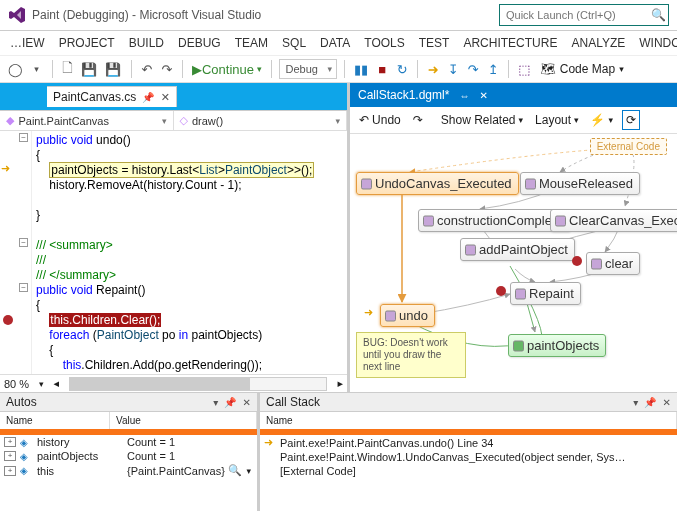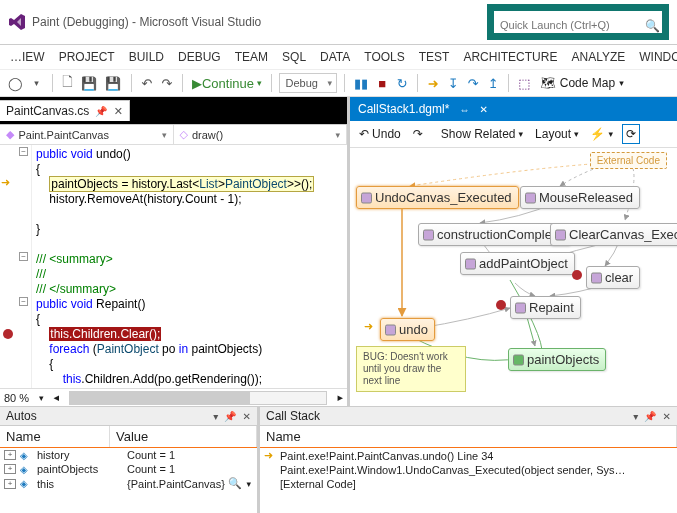--- a/index.html
+++ b/index.html
@@ -1,34 +1,34 @@
 <!DOCTYPE html>
 <html><head>
 <meta charset="utf-8">
 <style>
 * { box-sizing: border-box; margin: 0; padding: 0; font-family: "Segoe UI", Arial, sans-serif; }
 body { width: 677px; height: 513px; overflow: hidden; background: #fff; font-size: 12px; color: #1e1e1e; }
 .titlebar { display: flex; align-items: center; padding: 4px 8px; border-bottom: 1px solid #ccc; }
 .titlebar .logo { width: 18px; height: 18px; margin-right: 6px; }
 .titlebar .title { color: #555; font-size: 12px; }
-.titlebar .search { margin-left: auto; display: flex; align-items: flex-end; border: 7px solid #0f766e; background: #fff; height: 36px; }
+.titlebar .search { margin-left: auto; display: flex; align-items: center; border: 1px solid #0f766e; background: #fff; height: 22px; }
 .titlebar .search input { border: none; outline: none; font-size: 11px; width: 150px; padding: 2px 6px; color: #888; }
 .titlebar .search .icon { width: 18px; text-align: center; color: #555; }
 .menubar { display: flex; gap: 2px; padding: 2px 4px; font-size: 12px; color: #333; flex-wrap: nowrap; overflow: hidden; }
 .menubar .item { padding: 3px 6px; white-space: nowrap; }
 .toolbar { display: flex; align-items: center; padding: 3px 6px; border-top: 1px solid #eee; border-bottom: 1px solid #ddd; gap: 4px; }
 .toolbar .sep { width: 1px; height: 18px; background: #ccc; margin: 0 3px; }
 .toolbar .btn { min-width: 16px; height: 20px; display: flex; align-items: center; justify-content: center; color: #555; padding: 0 2px; font-size: 13px; cursor: pointer; }
 .toolbar .green { color: #388a34; }
 .toolbar .combo { border: 1px solid #ccc; padding: 1px 18px 1px 6px; font-size: 11px; color: #555; position: relative; height: 20px; display: flex; align-items: center;}
 .toolbar .combo::after { content: "▾"; position: absolute; right: 4px; font-size: 9px; color: #777;}
 .toolbar .codemap { display: flex; align-items: center; gap: 4px; padding: 0 4px; }
 .workspace { display: flex; height: 310px; border-bottom: 1px solid #ccc; }
 .left-editor { flex: 0 0 350px; display: flex; flex-direction: column; border-right: 3px solid #ccc; }
-.tabbar { display: flex; align-items: center; border-bottom: 1px solid #ccc; background: #000000; height: 28px; }
+.tabbar { display: flex; align-items: center; border-bottom: 1px solid #ccc; background: #0ea5e9; height: 28px; padding-left: 47px; }
 .tab { background: #fff; border-top: 1px solid #ccc; border-right: 1px solid #ccc; padding: 3px 6px; display: flex; align-items: center; gap: 6px; font-size: 12px; }
 .tab .pin { font-size: 10px; color: #555; } .tab .close { font-size: 11px; color: #555; }
 .breadcrumbs { display: flex; border-bottom: 1px solid #ddd; }
 .breadcrumbs .crumb { flex: 1; border-right: 1px solid #ddd; padding: 3px 6px; font-size: 11px; color: #333; display: flex; align-items: center; gap: 4px; position: relative; }
 .breadcrumbs .crumb::after { content:"▾"; position:absolute; right:6px; font-size:9px; color:#777; }
 .code-area { position: relative; flex: 1; font-family: Consolas, monospace; font-size: 12px; color: #000; overflow: hidden; background:#fff;}
 .gutter { position: absolute; left: 0; top: 0; bottom: 0; width: 32px; border-right: 1px solid #eee; }
 .gutter .bp { position:absolute; left:3px; width:10px; height:10px; border-radius:50%; background:#b3282d; }
 .gutter .arrow { position:absolute; left:1px; color:#e2a100; font-size:11px;}
 .gutter .fold { position:absolute; left:19px; width:9px; height:9px; border:1px solid #999; font-size:8px; line-height:7px; text-align:center; color:#666; background:#fff;}
@@ -56,21 +56,21 @@
 .ext-code { position:absolute; border:1px dashed #d49a3d; color:#d49a3d; font-size:10px; padding:2px 6px; border-radius:2px; background:#fffaf0;}
 .dot { position:absolute; width:10px; height:10px; border-radius:50%; background:#b3282d;}
 .arrowpin { position:absolute; color:#e2a100; font-size:11px;}
 .note { position:absolute; background:#ffffcc; border:1px solid #cccc66; padding:4px 6px; font-size:10px; color:#555; max-width:110px; line-height:12px;}
 .panels { display:flex; height: 118px; }
 .panel { flex:1; display:flex; flex-direction:column; border-right:3px solid #ccc;}
 .panel:last-child { border-right:none;}
 .panel-header { display:flex; align-items:center; background:#eee; border-bottom:1px solid #ccc; padding:2px 6px; font-size:12px; gap:6px;}
 .panel-header .spacer { flex:1;}
 .panel-header .icon { color:#555; font-size:10px; cursor:pointer;}
-.panel-cols { display:flex; border-bottom:1px solid #f97316; font-size:13px;}
+.panel-cols { display:flex; border-bottom:6px solid #f97316; font-size:10px;}
 .panel-cols .col { padding:3px 6px; border-right:1px solid #ddd;}
 .panel-body { flex:1; overflow:auto; font-size:11px;}
 .panel-row { display:flex; padding:1px 4px; align-items:center;}
 .panel-row .exp { width:12px; text-align:center; border:1px solid #888; font-size:8px; line-height:8px; margin-right:4px; color:#555;}
 .panel-row .ico { width:14px; font-size:10px; color:#1e7bc0; margin-right:3px;}
 .panel-row .name { width:90px;}
 .panel-row .val { flex:1; display:flex; align-items:center; gap:4px;}
 .logo svg { width:18px; height:18px; }
 </style>
 </head>

